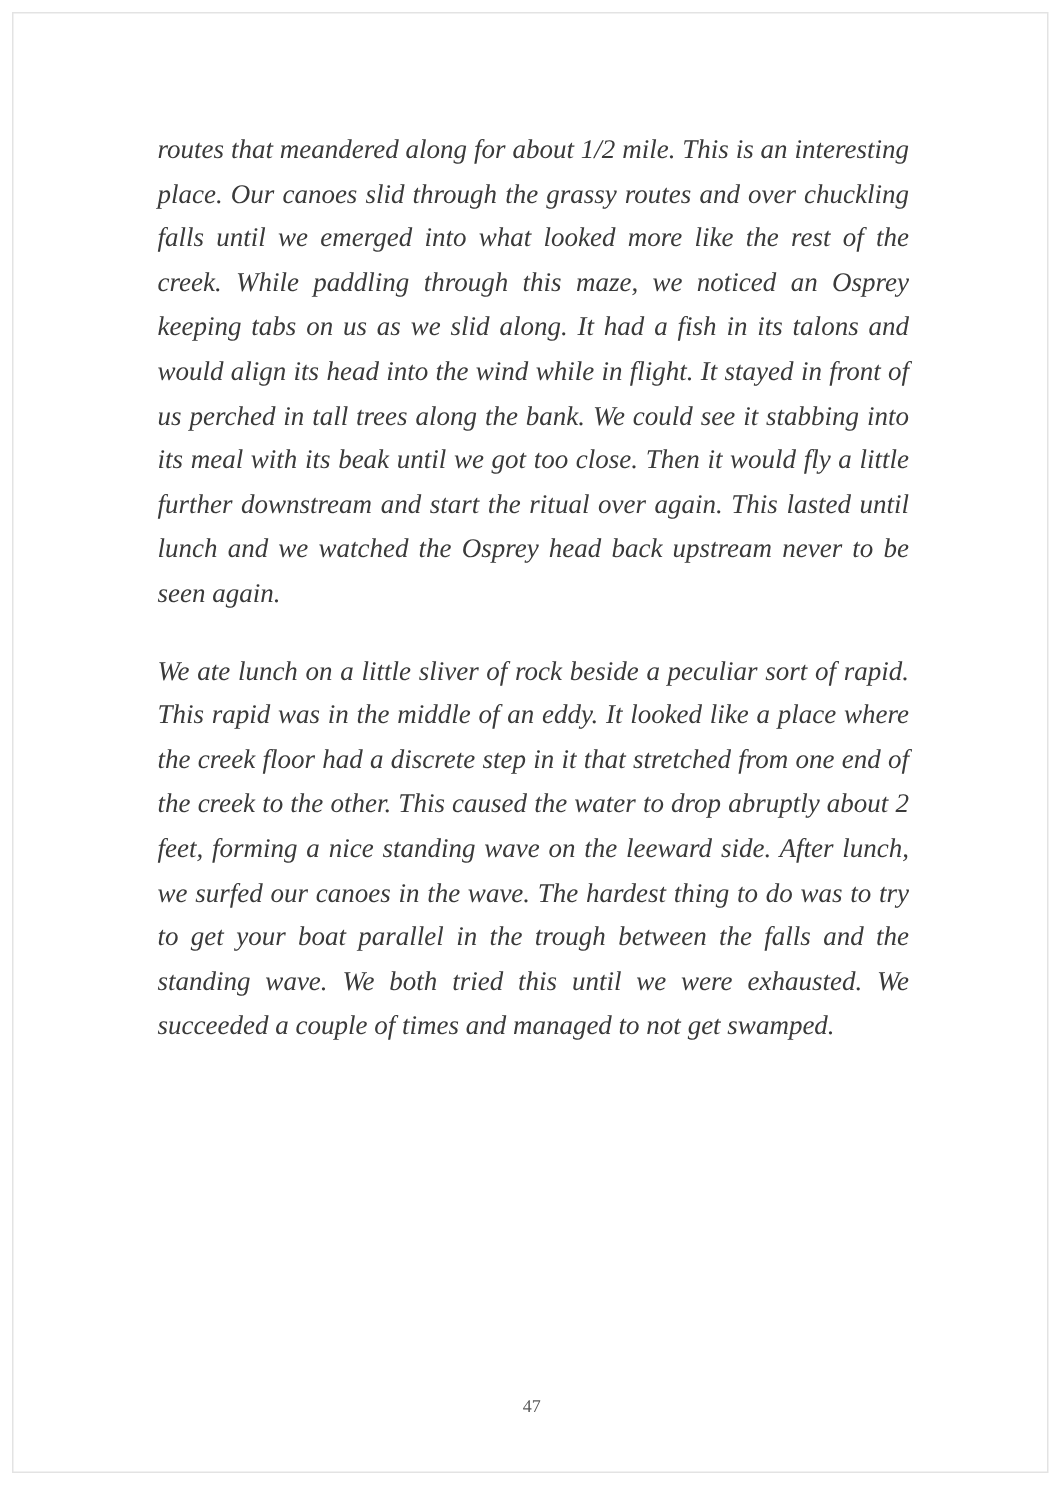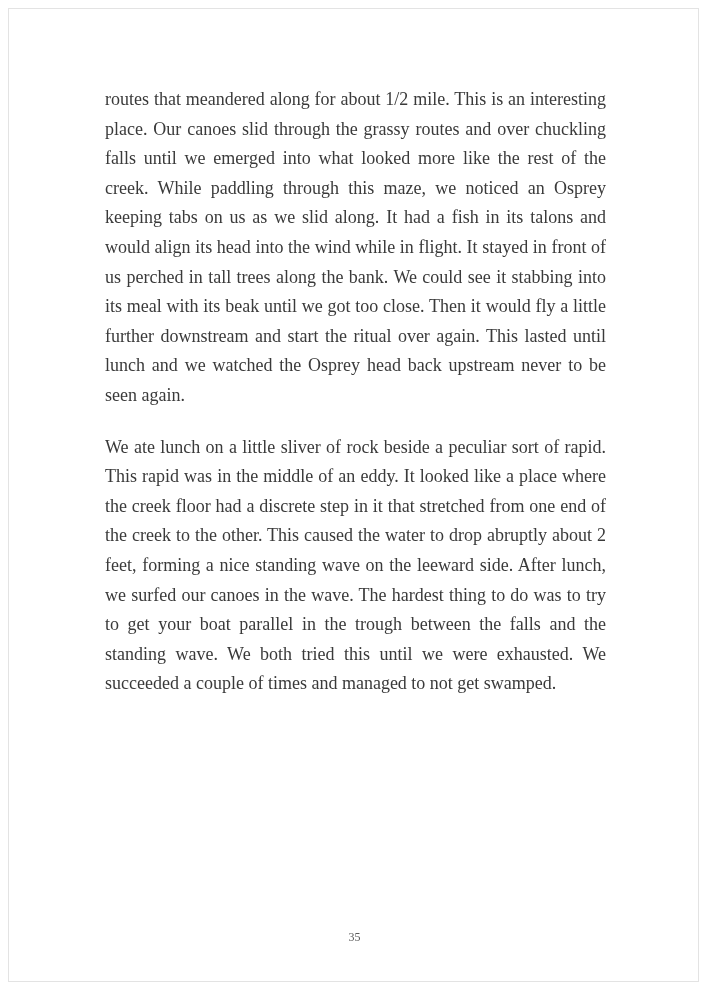--- a/index.html
+++ b/index.html
@@ -25,33 +25,34 @@
     left: 96px;
     top: 76px;
     width: 501px;
     color: #3a3a3a;
     font-size: 18px;
     line-height: 29.6px;
     text-align: justify;
   }
   .text-block p {
     margin: 0 0 22px 0;
+    font-style: italic;
   }
   .page-number {
     position: absolute;
     left: 0;
     width: 691px;
     bottom: 36px;
     text-align: center;
     font-size: 12px;
     color: #5a5a5a;
   }
 </style>
 </head>
 <body>
 
 <div class="page">
   <div class="text-block">
     <p>routes that meandered along for about 1/2 mile. This is an interesting place. Our canoes slid through the grassy routes and over chuckling falls until we emerged into what looked more like the rest of the creek. While paddling through this maze, we noticed an Osprey keeping tabs on us as we slid along. It had a fish in its talons and would align its head into the wind while in flight. It stayed in front of us perched in tall trees along the bank. We could see it stabbing into its meal with its beak until we got too close. Then it would fly a little further downstream and start the ritual over again. This lasted until lunch and we watched the Osprey head back upstream never to be seen again.</p>
     <p>We ate lunch on a little sliver of rock beside a peculiar sort of rapid. This rapid was in the middle of an eddy. It looked like a place where the creek floor had a discrete step in it that stretched from one end of the creek to the other. This caused the water to drop abruptly about 2 feet, forming a nice standing wave on the leeward side. After lunch, we surfed our canoes in the wave. The hardest thing to do was to try to get your boat parallel in the trough between the falls and the standing wave. We both tried this until we were exhausted. We succeeded a couple of times and managed to not get swamped.</p>
   </div>
-  <div class="page-number">35</div>
+  <div class="page-number">47</div>
 </div>
 
 </body></html>

